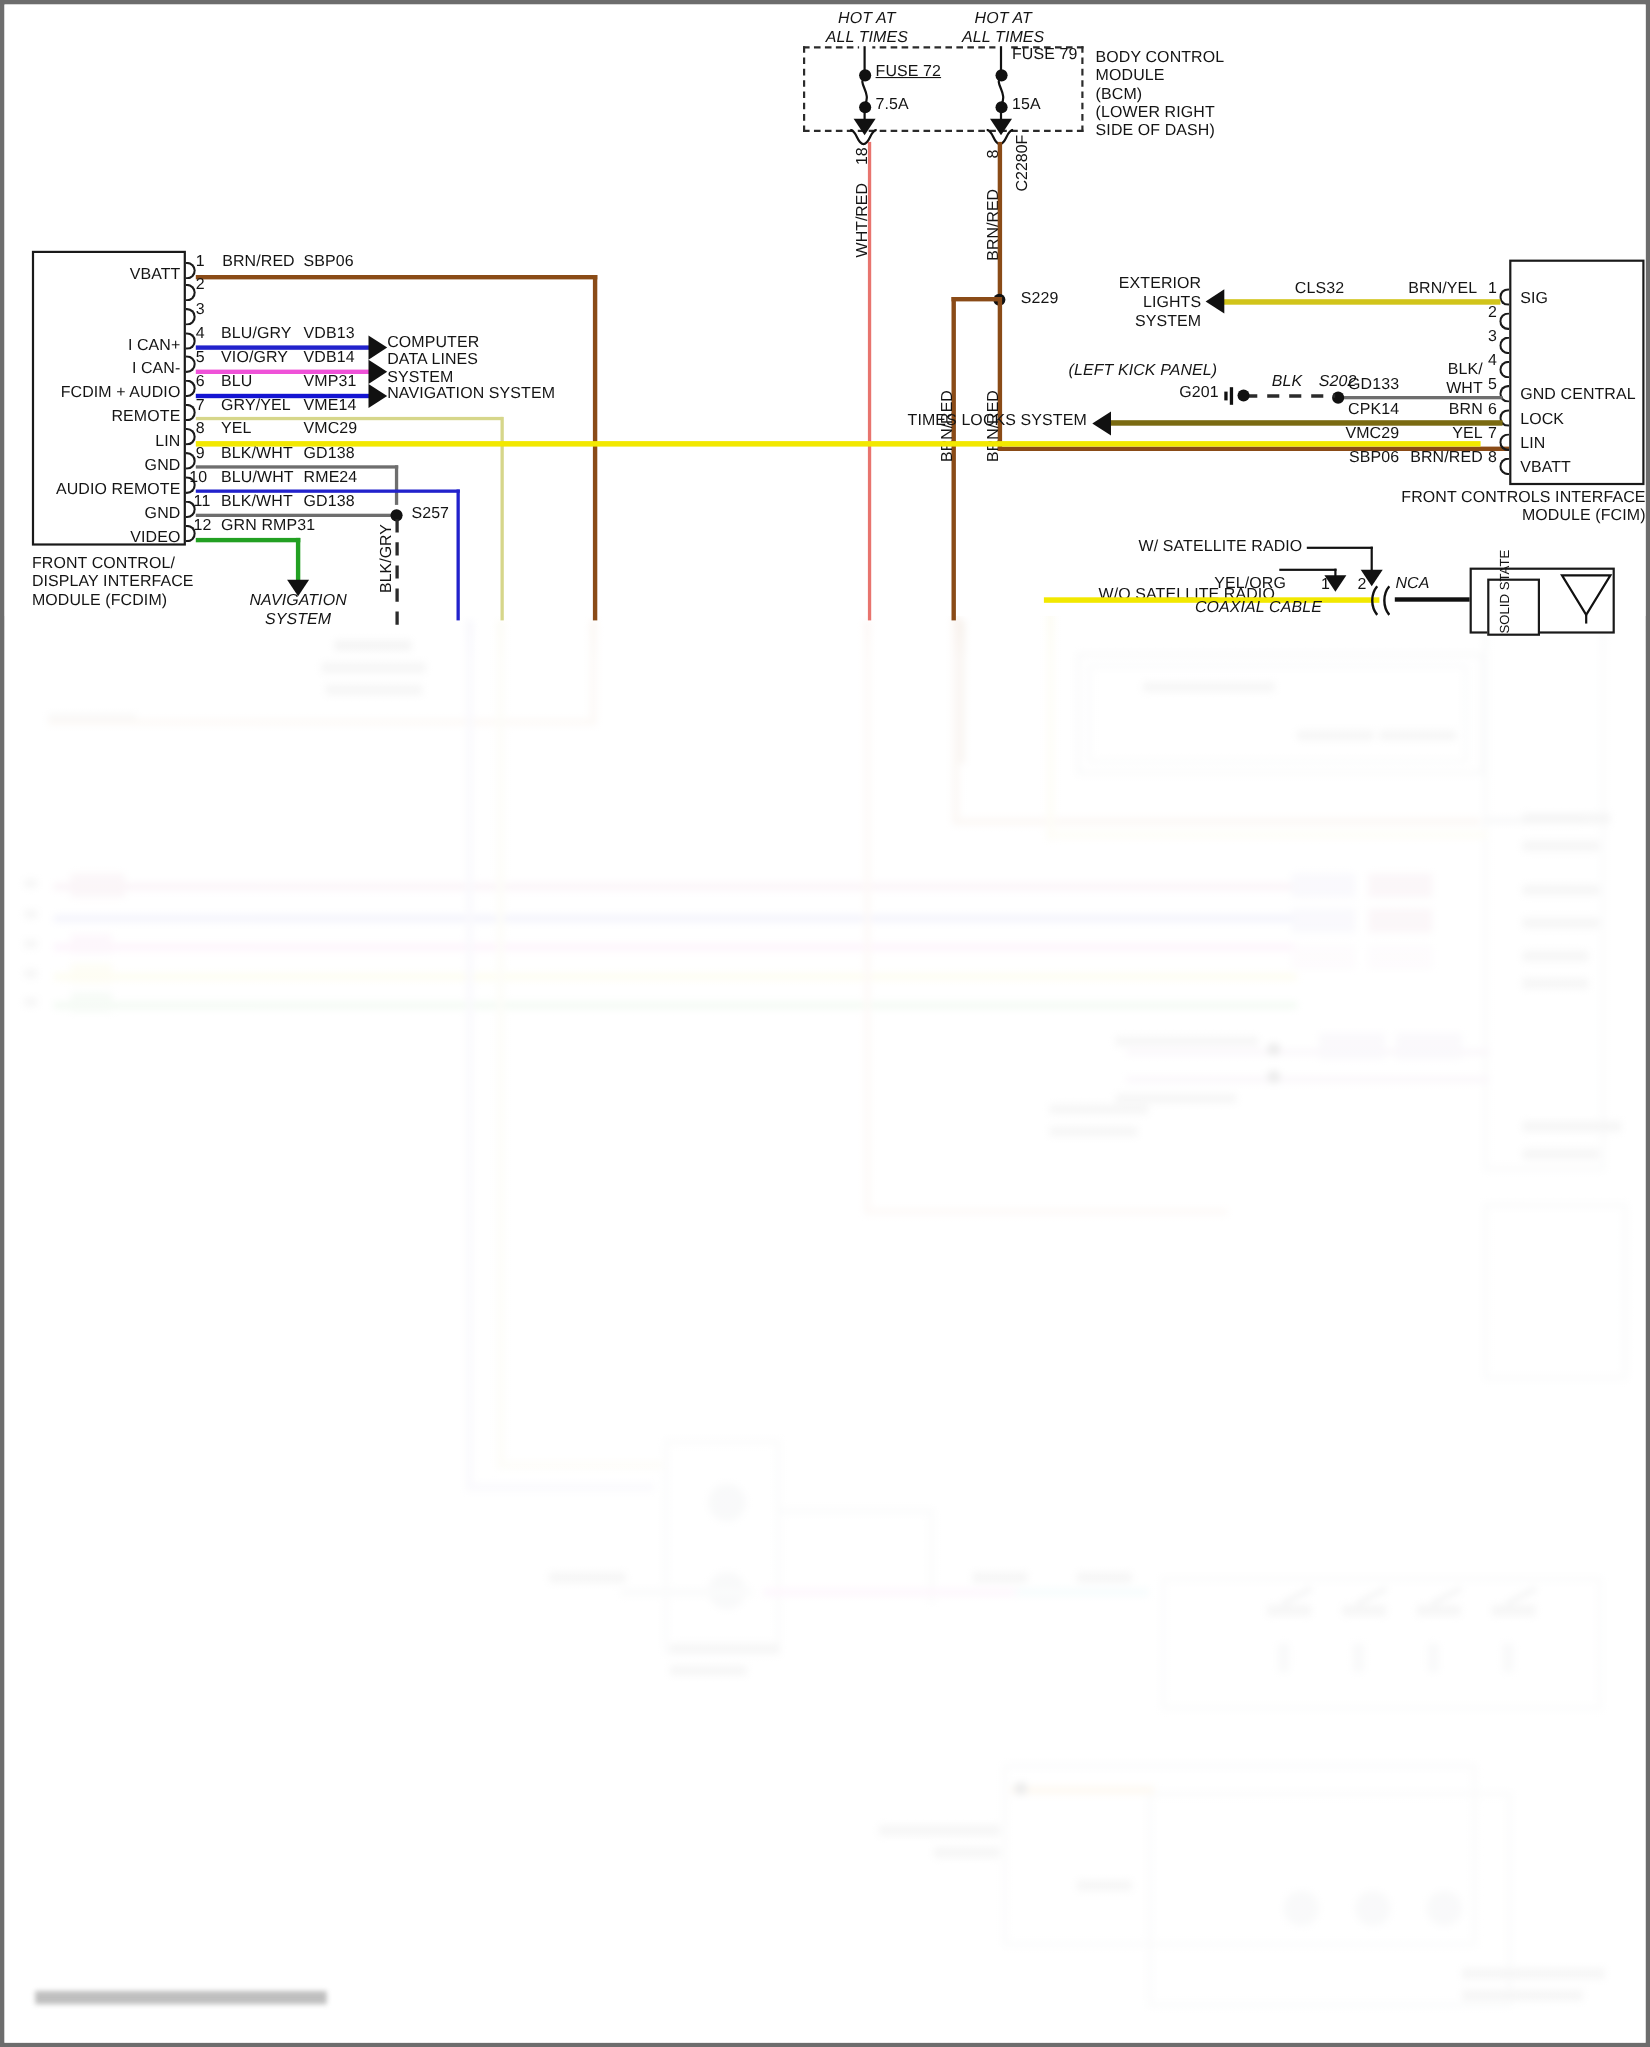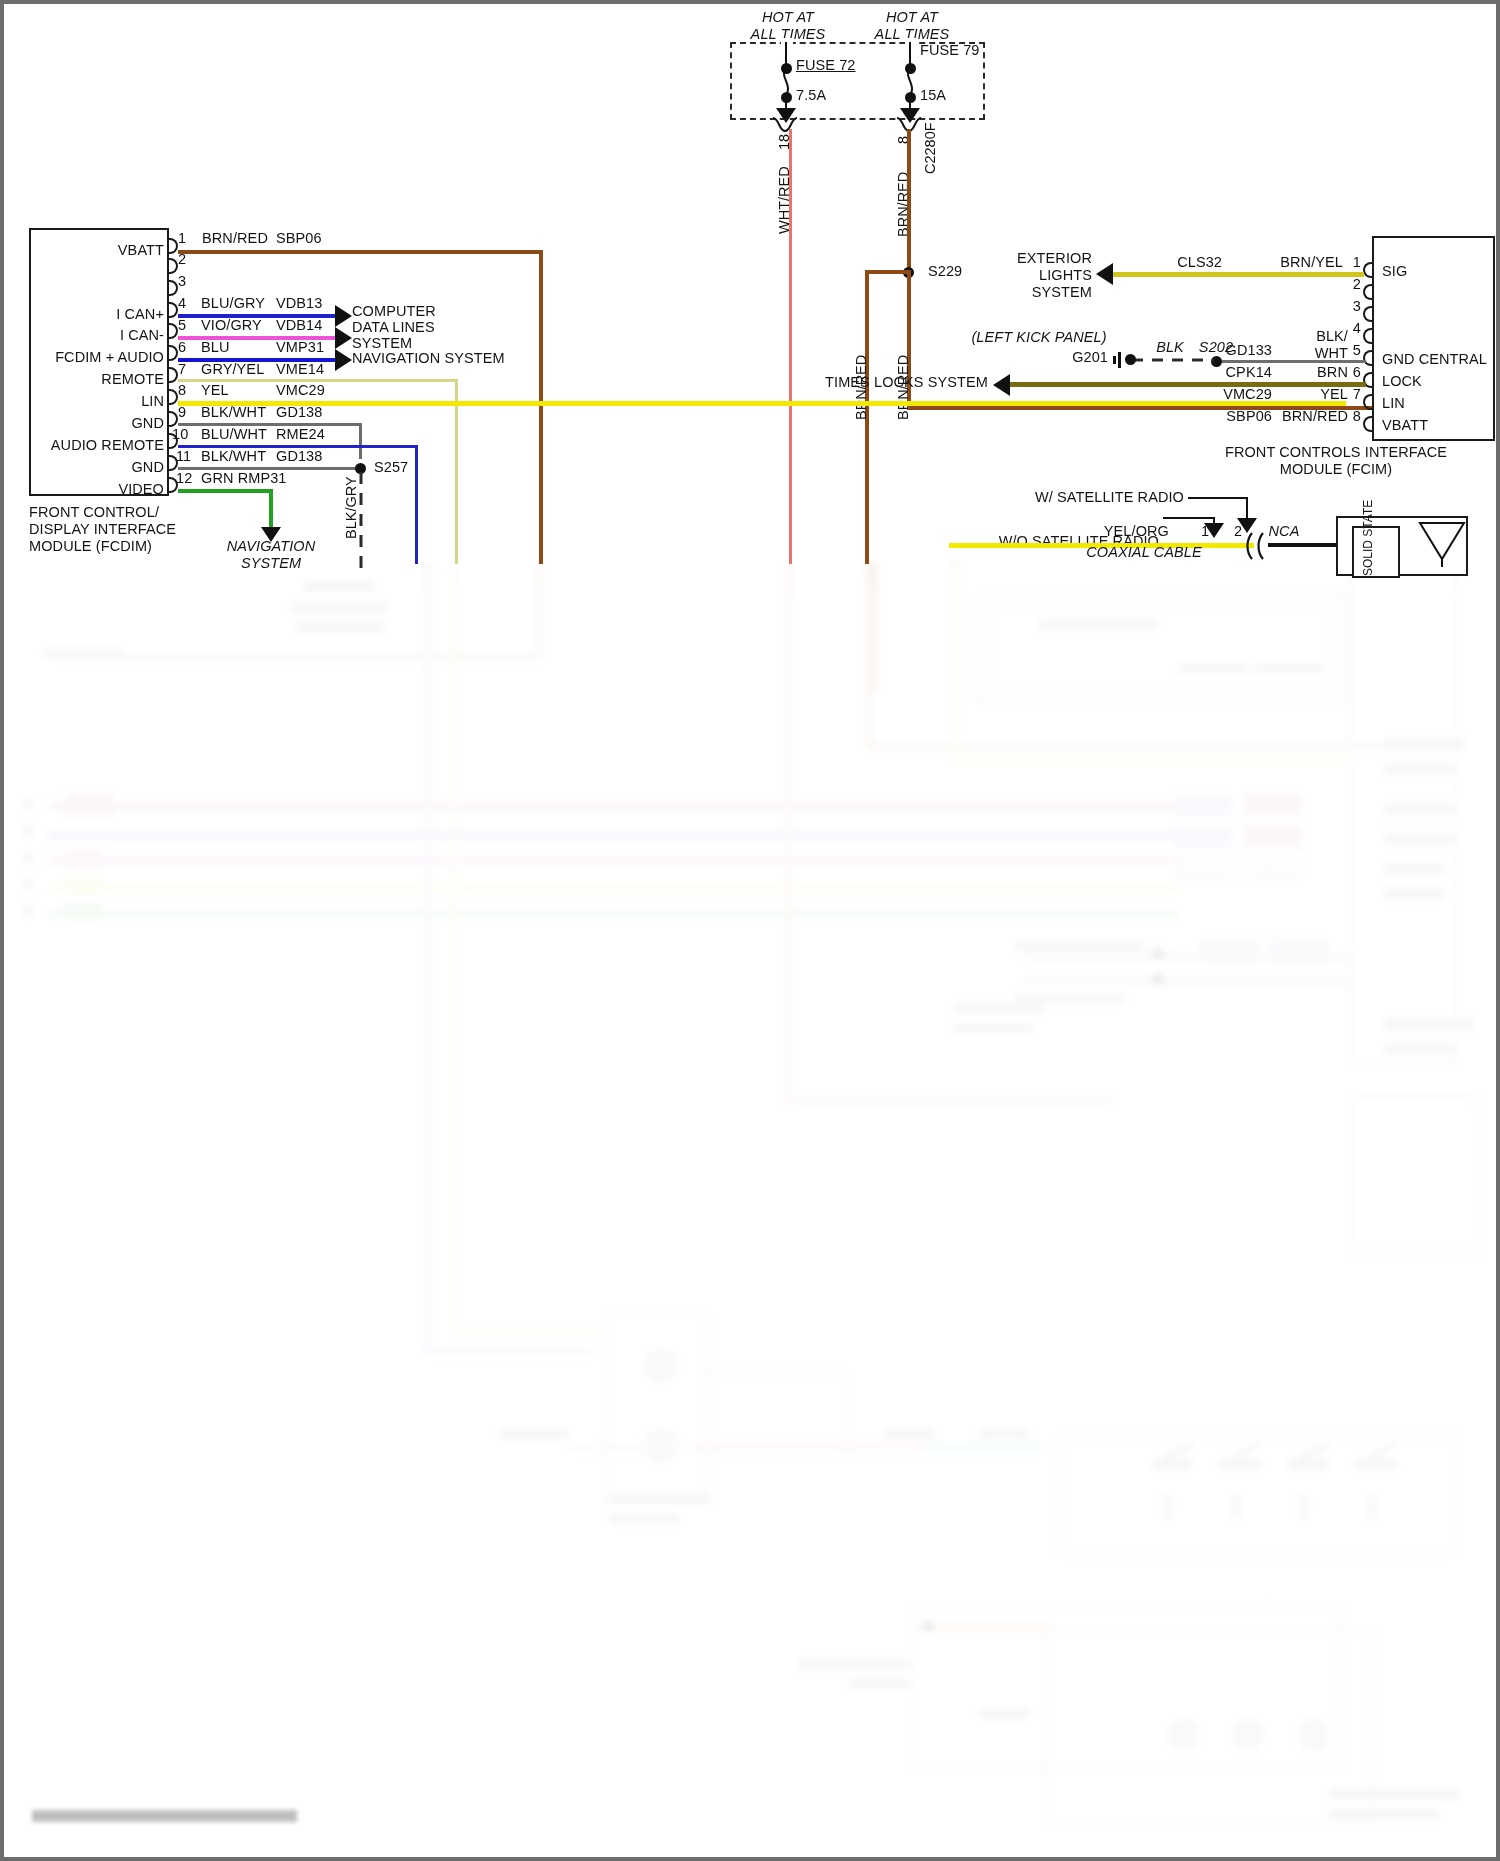--- a/index.html
+++ b/index.html
@@ -274,20 +274,25 @@
     <div class="lbl c" style="left:784px;top:5px;width:200px;text-align:center;">HOT AT
 ALL TIMES</div>
     <div class="lbl c" style="left:908px;top:5px;width:200px;text-align:center;">HOT AT
 ALL TIMES</div>
 
     <div class="dashbox" style="left:726px;top:38px;width:255px;height:78px;"></div>
 
     <div style="position:absolute;left:777px;top:34px;width:12px;height:10px;background:#fff;"></div>
     <div style="position:absolute;left:901px;top:34px;width:12px;height:10px;background:#fff;"></div>
 
+    <div class="lbl" style="left:992px;top:40px;width:200px;">BODY CONTROL
+MODULE
+(BCM)
+(LOWER RIGHT
+SIDE OF DASH)</div>
 
     <div class="wire" style="left:781px;top:38px;width:2px;height:26px;background:#111;"></div>
     <div class="dot" style="left:777px;top:59px;"></div>
     <svg class="squig" style="left:772px;top:66px;" width="18" height="26" viewBox="0 0 18 26">
       <path d="M10 0 C 3 6, 17 14, 10 26" stroke="#111" stroke-width="2" fill="none"></path>
     </svg>
     <div class="dot" style="left:777px;top:88px;"></div>
     <div class="wire" style="left:781px;top:94px;width:2px;height:14px;background:#111;"></div>
     <div class="arrD" style="left:772px;top:104px;"></div>
     <div class="lbl" style="left:792px;top:53px;text-decoration:underline;">FUSE 72</div>
@@ -428,21 +433,21 @@
     <div class="arrD" style="left:257px;top:523px;"></div>
     <div class="lbl c" style="left:267px;top:534px;width:200px;text-align:center;">NAVIGATION
 SYSTEM</div>
 
     <div class="lbl" style="left:348px;top:299px;">COMPUTER</div>
     <div class="lbl" style="left:348px;top:315px;text-align:center;">DATA LINES</div>
     <div class="lbl" style="left:348px;top:331px;">SYSTEM</div>
     <div class="lbl" style="left:348px;top:346px;">NAVIGATION SYSTEM</div>
 
     <div class="box" style="left:1368px;top:232px;width:123px;height:205px;"></div>
-    <div class="lbl r" style="left:1492px;top:440px;width:320px;text-align:center;">FRONT CONTROLS INTERFACE
+    <div class="lbl r" style="left:1492px;top:440px;width:320px;text-align:right;">FRONT CONTROLS INTERFACE
 MODULE (FCIM)</div>
 
     <div class="pinL" style="left:1359px;top:258px;"></div>
     <div class="lbl" style="left:1378px;top:259px;">SIG</div>
     <div class="lbl r" style="left:1357px;top:250px;">1</div>
     <div class="lbl r" style="left:1339px;top:250px;">BRN/YEL</div>
     <div class="lbl r" style="left:1218px;top:250px;">CLS32</div>
     <div class="wire" style="left:1100px;top:268px;width:260px;height:5px;background:#d1c41a;"></div>
     <div class="arrL" style="left:1092px;top:259px;"></div>
     <div class="lbl r" style="left:1088px;top:246px;width:220px;text-align:right;">EXTERIOR

